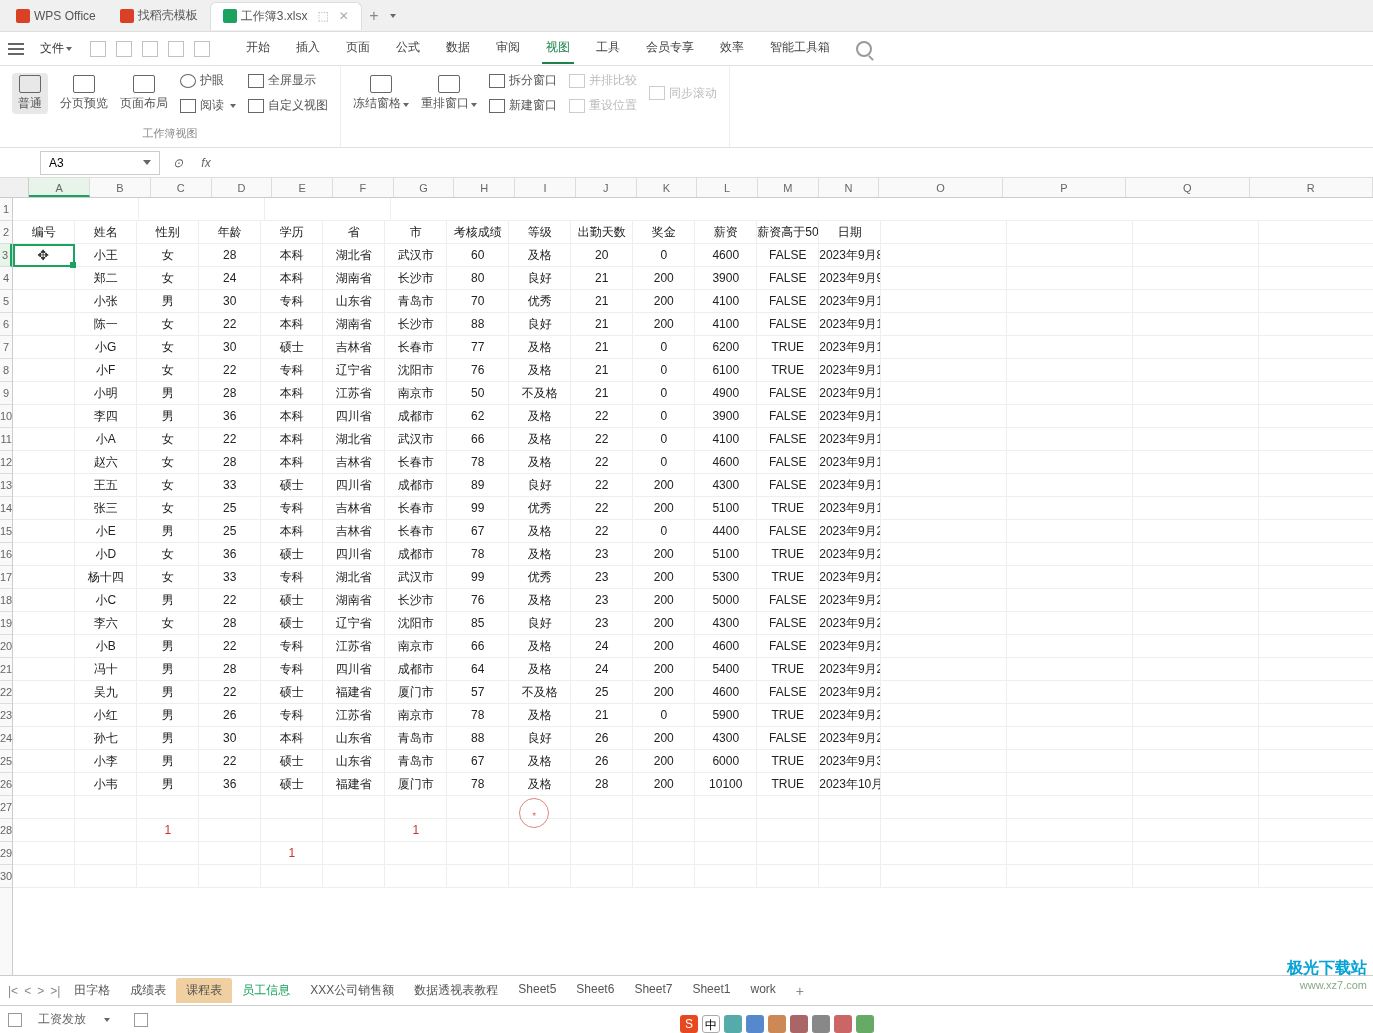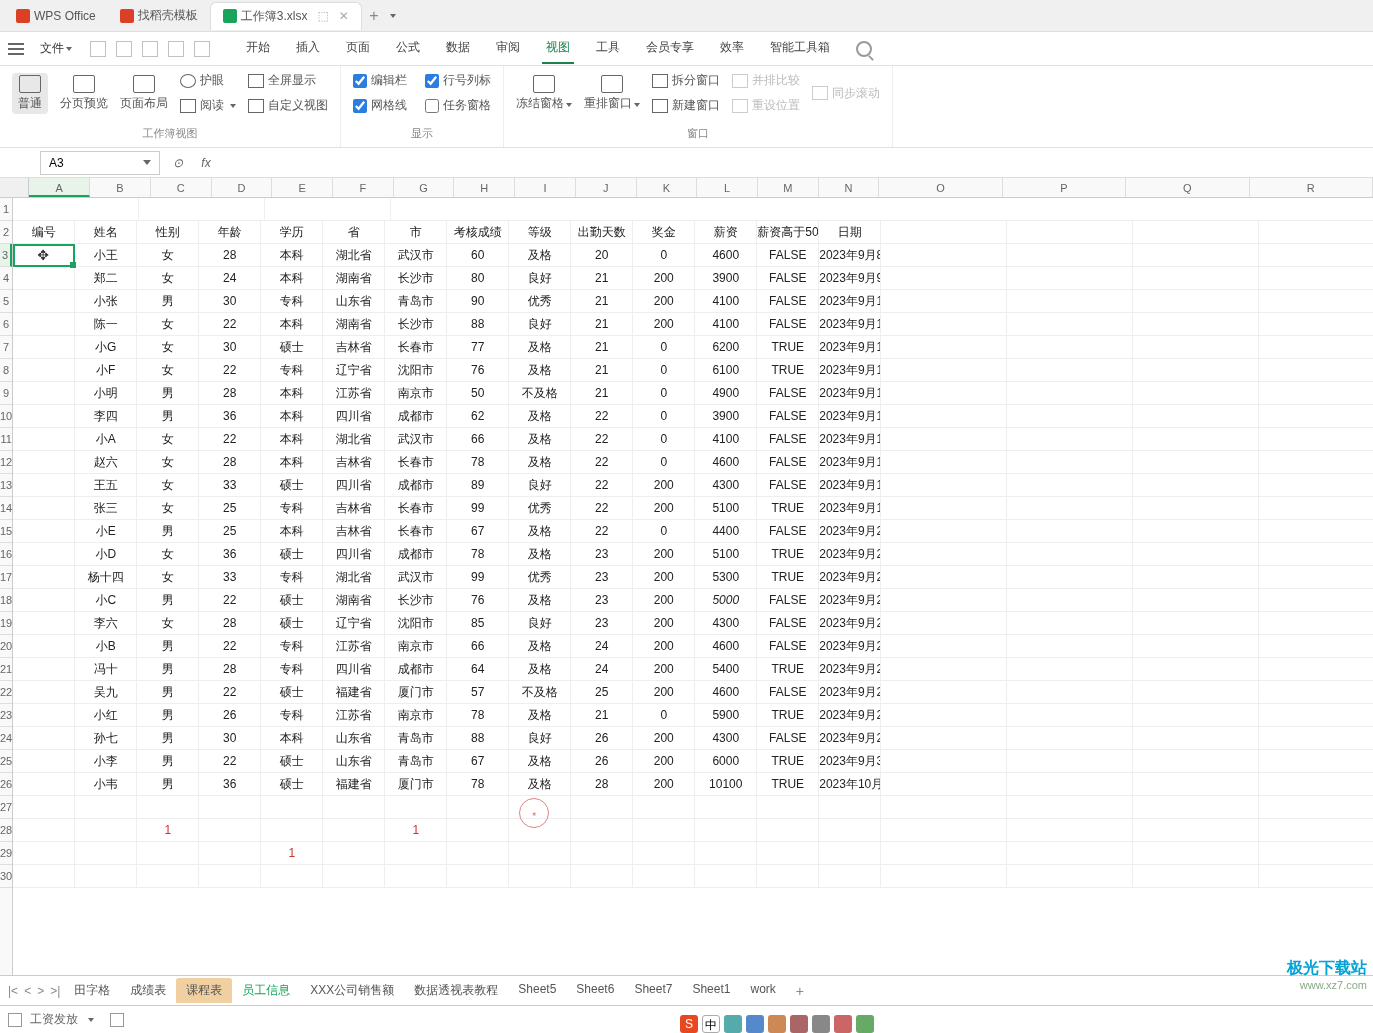--- a/index.html
+++ b/index.html
@@ -75,21 +75,21 @@
 
 .sheetbar{height:30px;border-top:1px solid #ccc;display:flex;align-items:center;padding:0 8px;gap:4px;}
 .navbtns{display:flex;gap:6px;color:#888;}
 .navbtns span{cursor:pointer;}
 .sheettab{padding:4px 10px;color:#555;cursor:pointer;border-radius:3px 3px 0 0;}
 .sheettab.sel{background:#f0d0a0;}
 .sheettab.green{color:#1aa35e;}
 .sheetadd{color:#888;font-size:14px;cursor:pointer;padding:0 6px;}
 
 
-.statusbar{height:28px;border-top:1px solid #ccc;display:flex;align-items:center;padding:0 8px;color:#666;gap:8px;}
+.statusbar{height:28px;border-top:1px solid #ccc;display:flex;align-items:center;padding:0 8px;color:#666;gap:16px;}
 .statusbar .ico{width:14px;height:14px;border:1px solid #999;}
 .watermark{position:absolute;right:6px;bottom:42px;display:flex;flex-direction:column;align-items:flex-end;pointer-events:none;}
 .watermark .t1{color:#05a3d6;font-size:16px;font-weight:bold;white-space:nowrap;}
 .watermark .t2{color:#8a8;font-size:11px;}
 .imebar{position:absolute;bottom:0;left:680px;display:flex;gap:4px;align-items:center;}
 .imebar .b{width:18px;height:18px;border-radius:3px;}
 .imebar .s{background:#e8481f;color:#fff;text-align:center;line-height:18px;}
 </style>
 </head>
 <body>
@@ -177,45 +177,20 @@
             </div>
         <div class="rbtn-small">
               <span class="ico"></span>
               <span>自定义视图</span>
             </div>
       </div>
     </div>
     <div class="label">工作簿视图</div>
   </div>
   <div class="rgroup">
-    <div style="display:flex;gap:18px;">
-      <div style="display:flex;flex-direction:column;gap:4px;">
-        <label class="rchk">
-              <input type="checkbox" checked="" style="">
-              <span>编辑栏</span>
-            </label>
-        <label class="rchk">
-              <input type="checkbox" checked="" style="">
-              <span>网格线</span>
-            </label>
-      </div>
-      <div style="display:flex;flex-direction:column;gap:4px;">
-        <label class="rchk">
-              <input type="checkbox" checked="" style="">
-              <span>行号列标</span>
-            </label>
-        <label class="rchk">
-              <input type="checkbox" style="">
-              <span>任务窗格</span>
-            </label>
-      </div>
-    </div>
-    <div class="label">显示</div>
-  </div>
-  <div class="rgroup">
     <div class="row">
       <div class="rbtn">
             <span class="ico"></span>
             <span><span>冻结窗格</span><span class="caret"></span></span>
           </div>
       <div class="rbtn">
             <span class="ico"></span>
             <span><span>重排窗口</span><span class="caret"></span></span>
           </div>
       <div style="display:flex;flex-direction:column;gap:4px;">
@@ -238,21 +213,20 @@
               <span>重设位置</span>
             </div>
       </div>
       <div style="display:flex;flex-direction:column;gap:4px;">
         <div class="rbtn-small dim">
               <span class="ico" style="border-color:#ccc;"></span>
               <span>同步滚动</span>
             </div>
       </div>
     </div>
-    <div class="label">窗口</div>
   </div>
 </div>
 
 <div class="fbar">
   <div class="namebox">
         <span>A3</span>
         <span class="dd"></span>
       </div>
   <div class="fxwrap">
     <span class="fxicon">⊙</span>
@@ -386,21 +360,21 @@
             <div class="cell" style="width: 126px;"></div>
           </div>
           <div class="cellrow">
             <div class="cell" style="width: 62px;"></div>
             <div class="cell" style="width: 62px;">小张</div>
             <div class="cell" style="width: 62px;">男</div>
             <div class="cell" style="width: 62px;">30</div>
             <div class="cell" style="width: 62px;">专科</div>
             <div class="cell" style="width: 62px;">山东省</div>
             <div class="cell" style="width: 62px;">青岛市</div>
-            <div class="cell" style="width: 62px;">90</div>
+            <div class="cell" style="width: 62px;">70</div>
             <div class="cell" style="width: 62px;">优秀</div>
             <div class="cell" style="width: 62px;">21</div>
             <div class="cell" style="width: 62px;">200</div>
             <div class="cell" style="width: 62px;">4100</div>
             <div class="cell" style="width: 62px;">FALSE</div>
             <div class="cell" style="width: 62px;">2023年9月10日</div>
             <div class="cell" style="width: 126px;"></div>
             <div class="cell" style="width: 126px;"></div>
             <div class="cell" style="width: 126px;"></div>
             <div class="cell" style="width: 126px;"></div>
@@ -650,21 +624,21 @@
             <div class="cell" style="width: 62px;">小C</div>
             <div class="cell" style="width: 62px;">男</div>
             <div class="cell" style="width: 62px;">22</div>
             <div class="cell" style="width: 62px;">硕士</div>
             <div class="cell" style="width: 62px;">湖南省</div>
             <div class="cell" style="width: 62px;">长沙市</div>
             <div class="cell" style="width: 62px;">76</div>
             <div class="cell" style="width: 62px;">及格</div>
             <div class="cell" style="width: 62px;">23</div>
             <div class="cell" style="width: 62px;">200</div>
-            <div class="cell" style="width: 62px; font-style: italic;">5000</div>
+            <div class="cell" style="width: 62px;">5000</div>
             <div class="cell" style="width: 62px;">FALSE</div>
             <div class="cell" style="width: 62px;">2023年9月23日</div>
             <div class="cell" style="width: 126px;"></div>
             <div class="cell" style="width: 126px;"></div>
             <div class="cell" style="width: 126px;"></div>
             <div class="cell" style="width: 126px;"></div>
           </div>
           <div class="cellrow">
             <div class="cell" style="width: 62px;"></div>
             <div class="cell" style="width: 62px;">李六</div>

